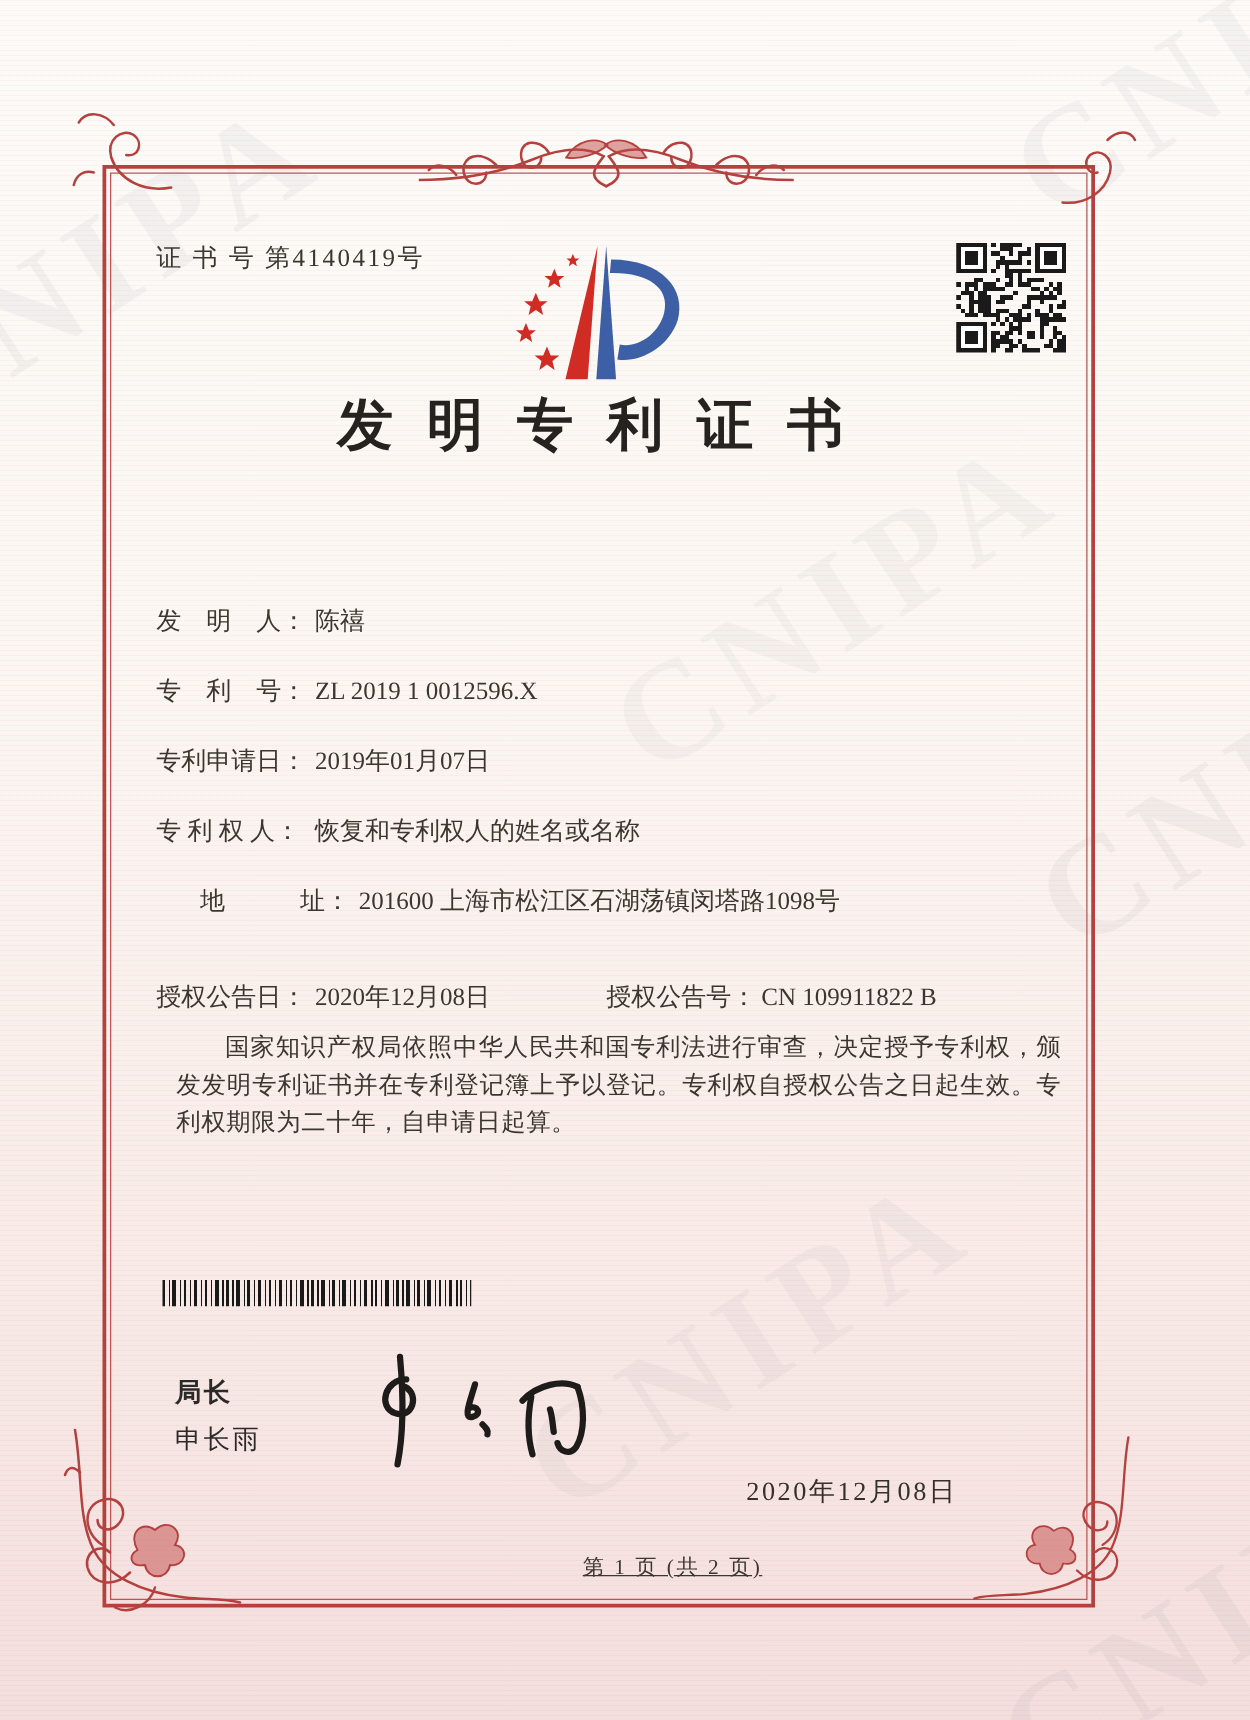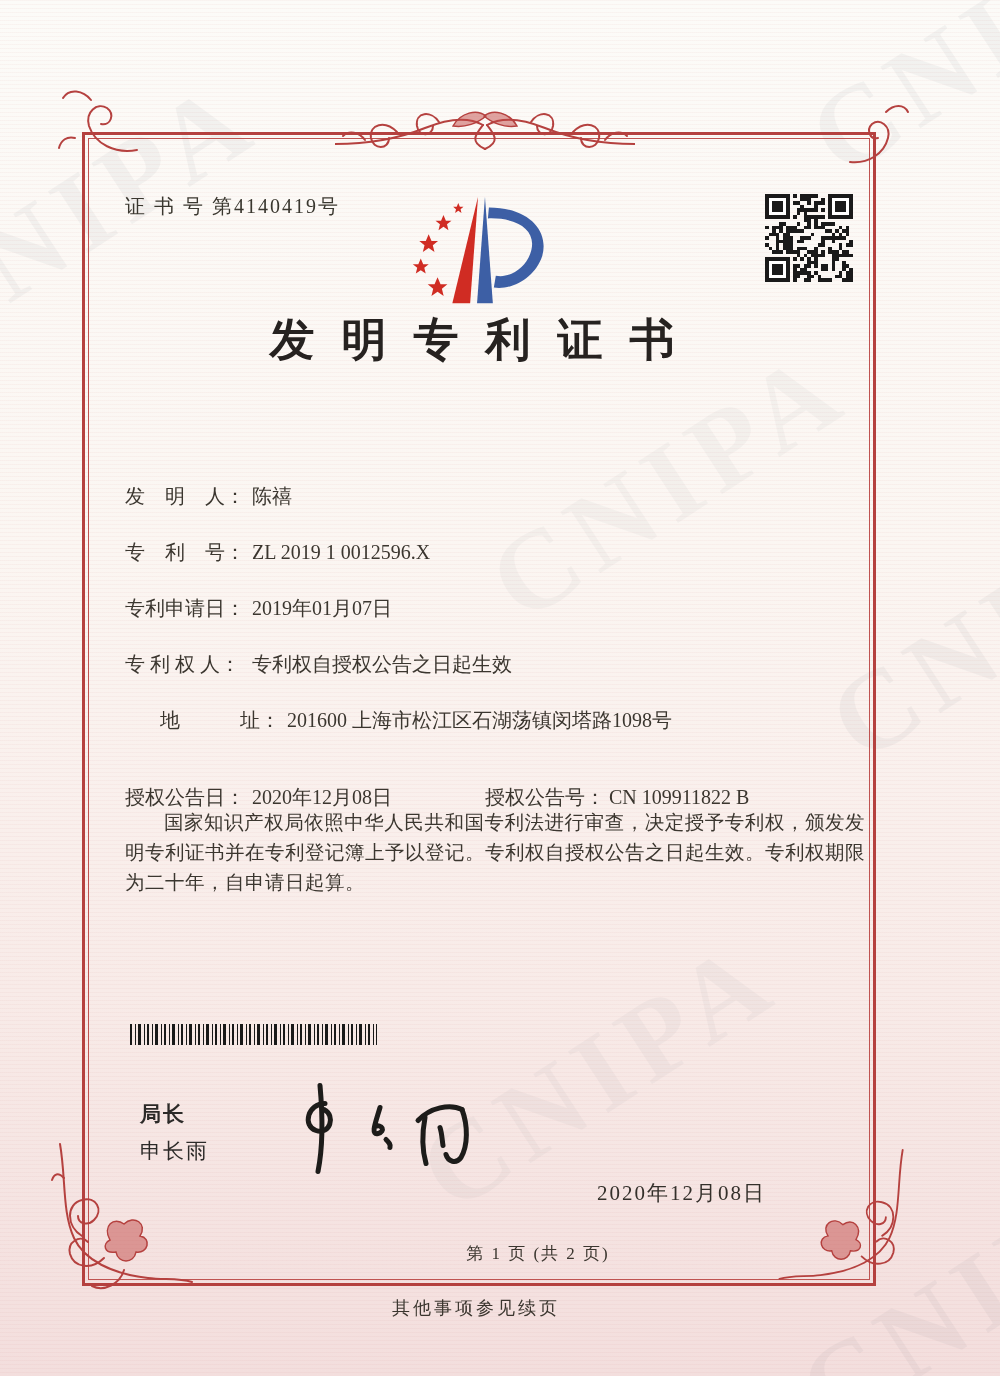--- a/index.html
+++ b/index.html
@@ -29,33 +29,33 @@
   .title{position:absolute;left:82px;top:310px;width:780px;text-align:center;
     font-size:45px;font-weight:700;letter-spacing:27px;text-indent:27px;color:#262220;}
   .frow{position:absolute;left:125px;font-size:20px;white-space:nowrap;color:#3b362f;}
   .flabel{display:inline-block;width:127px;white-space:pre;}
   .r0{top:426px;} .r1{top:483px;} .r2{top:539px;} .r3{top:595px;}
   .r4{top:651px;} .r5{top:707px;margin-left:35px;} .r6{top:763px;margin-top:21px;}
   .pair2{position:absolute;left:360px;top:0;white-space:nowrap;}
   .pair2 .flabel{width:auto;margin-right:4px;}
   .paras{position:absolute;left:125px;top:808px;width:740px;font-size:19.5px;
     line-height:30px;text-align:justify;letter-spacing:.5px;color:#3b362f;}
-  .paras p{margin:0;text-indent:2em;}
+  .paras p{margin:16px;text-indent:2em;}
   .paras p + p{margin-top:9px;}
   .barcode{position:absolute;left:130px;top:1024px;width:247px;height:21px;
     background:
       repeating-linear-gradient(90deg,#191919 0 2px,rgba(0,0,0,0) 2px 5px,#191919 5px 6px,rgba(0,0,0,0) 6px 8px,#191919 8px 11px,rgba(0,0,0,0) 11px 14px,#191919 14px 15px,rgba(0,0,0,0) 15px 17px);}
   .director-label{position:absolute;left:140px;top:1100px;font-size:21px;font-weight:600;
     font-family:Liberation Mono, monospace;color:#2c2a28;letter-spacing:2px;}
   .director-name{position:absolute;left:140px;top:1137px;font-size:21px;font-weight:400;
     font-family:"Liberation Sans","DejaVu Sans",sans-serif;color:#2c2a28;letter-spacing:2px;}
   .sig{position:absolute;left:262px;top:1072px;width:260px;height:108px;}
   .issue-date{position:absolute;left:597px;top:1179px;font-size:21px;letter-spacing:2px;color:#34302b;}
   .pageinfo{position:absolute;left:82px;top:1242px;width:912px;text-align:center;
-    font-size:17px;letter-spacing:2px;color:#3b362f;}
+    font-size:17px;letter-spacing:2px;color:#3b362f;text-decoration:underline;}
   .footnote{position:absolute;left:82px;top:1296px;width:788px;text-align:center;
     font-size:18px;letter-spacing:3px;color:#3b362f;}
   .stroke{fill:none;stroke:#b5413f;stroke-width:2;stroke-linecap:round;}
   .petal{fill:#c24a48;fill-opacity:.5;stroke:#b5413f;stroke-width:1.5;}
   .sigline{fill:none;stroke:#1d1c1a;stroke-width:5;stroke-linecap:round;stroke-linejoin:round;}
 </style>
 </head>
 <body>
 
 <div class="page">
@@ -360,21 +360,21 @@
   <div class="frow r1">
     <span class="flabel">发　明　人：</span><span>陈禧</span>
   </div>
   <div class="frow r2">
     <span class="flabel">专　利　号：</span><span>ZL 2019 1 0012596.X</span>
   </div>
   <div class="frow r3">
     <span class="flabel">专利申请日：</span><span>2019年01月07日</span>
   </div>
   <div class="frow r4">
-    <span class="flabel">专 利 权 人：</span><span>专利权自授权公告之日起生效</span>
+    <span class="flabel">专 利 权 人：</span><span>恢复和专利权人的姓名或名称</span>
   </div>
   <div class="frow r5">
     <span class="flabel">地　　　址：</span><span>201600 上海市松江区石湖荡镇闵塔路1098号</span>
   </div>
   <div class="frow r6">
     <span class="flabel">授权公告日：</span><span>2020年12月08日</span>
     <span class="pair2">
       <span class="flabel">授权公告号：</span><span>CN 109911822 B</span>
     </span>
   </div>
@@ -394,15 +394,14 @@
     <path class="sigline" d="M118,34 C114,48 108,62 116,60 C124,58 120,50 113,53"></path>
     <path class="sigline" d="M124,66 C127,69 129,71 128,74"></path>
     <path class="sigline" d="M156,47 C168,34 188,30 200,36"></path>
     <path class="sigline" d="M163,44 C160,60 160,76 164,90"></path>
     <path class="sigline" d="M200,36 C206,52 206,72 199,84 C194,91 186,88 184,81"></path>
     <path class="sigline" d="M178,54 C180,60 180,66 181,72"></path>
   </svg>
 
   <div class="issue-date">2020年12月08日</div>
   <div class="pageinfo">第 1 页 (共 2 页)</div>
-  <div class="footnote">其他事项参见续页</div>
 
 </div>
 
 </body></html>

